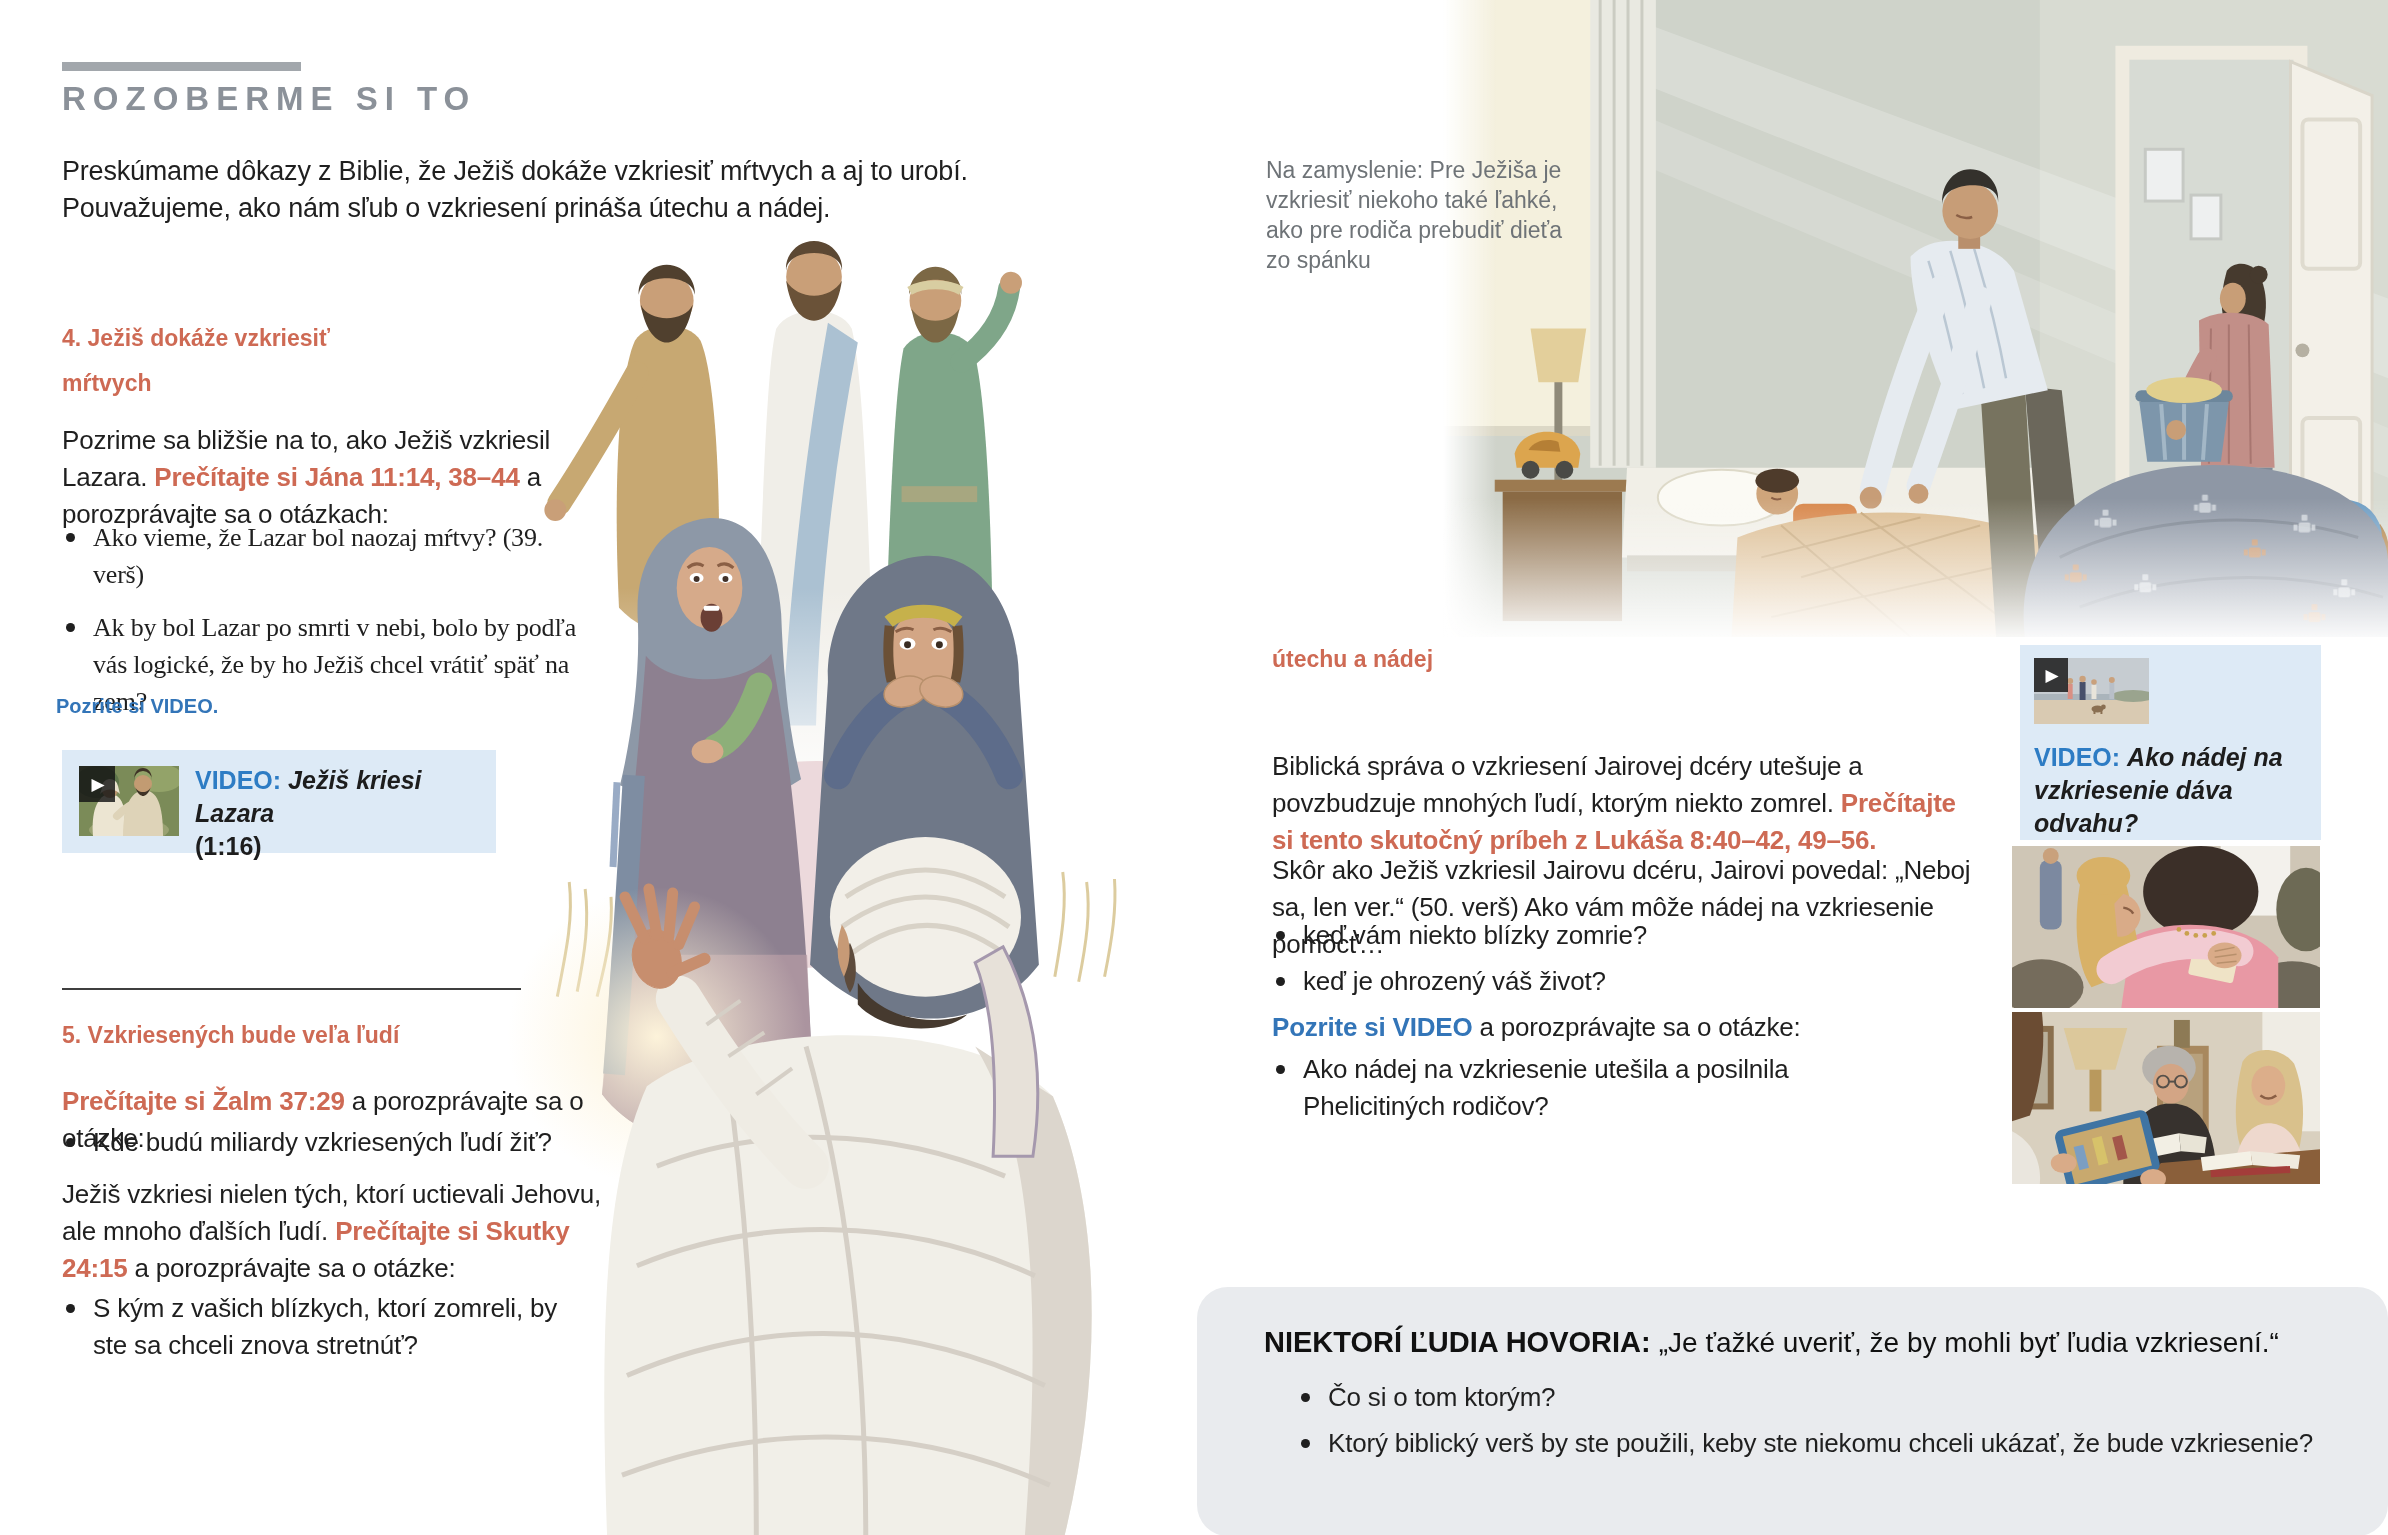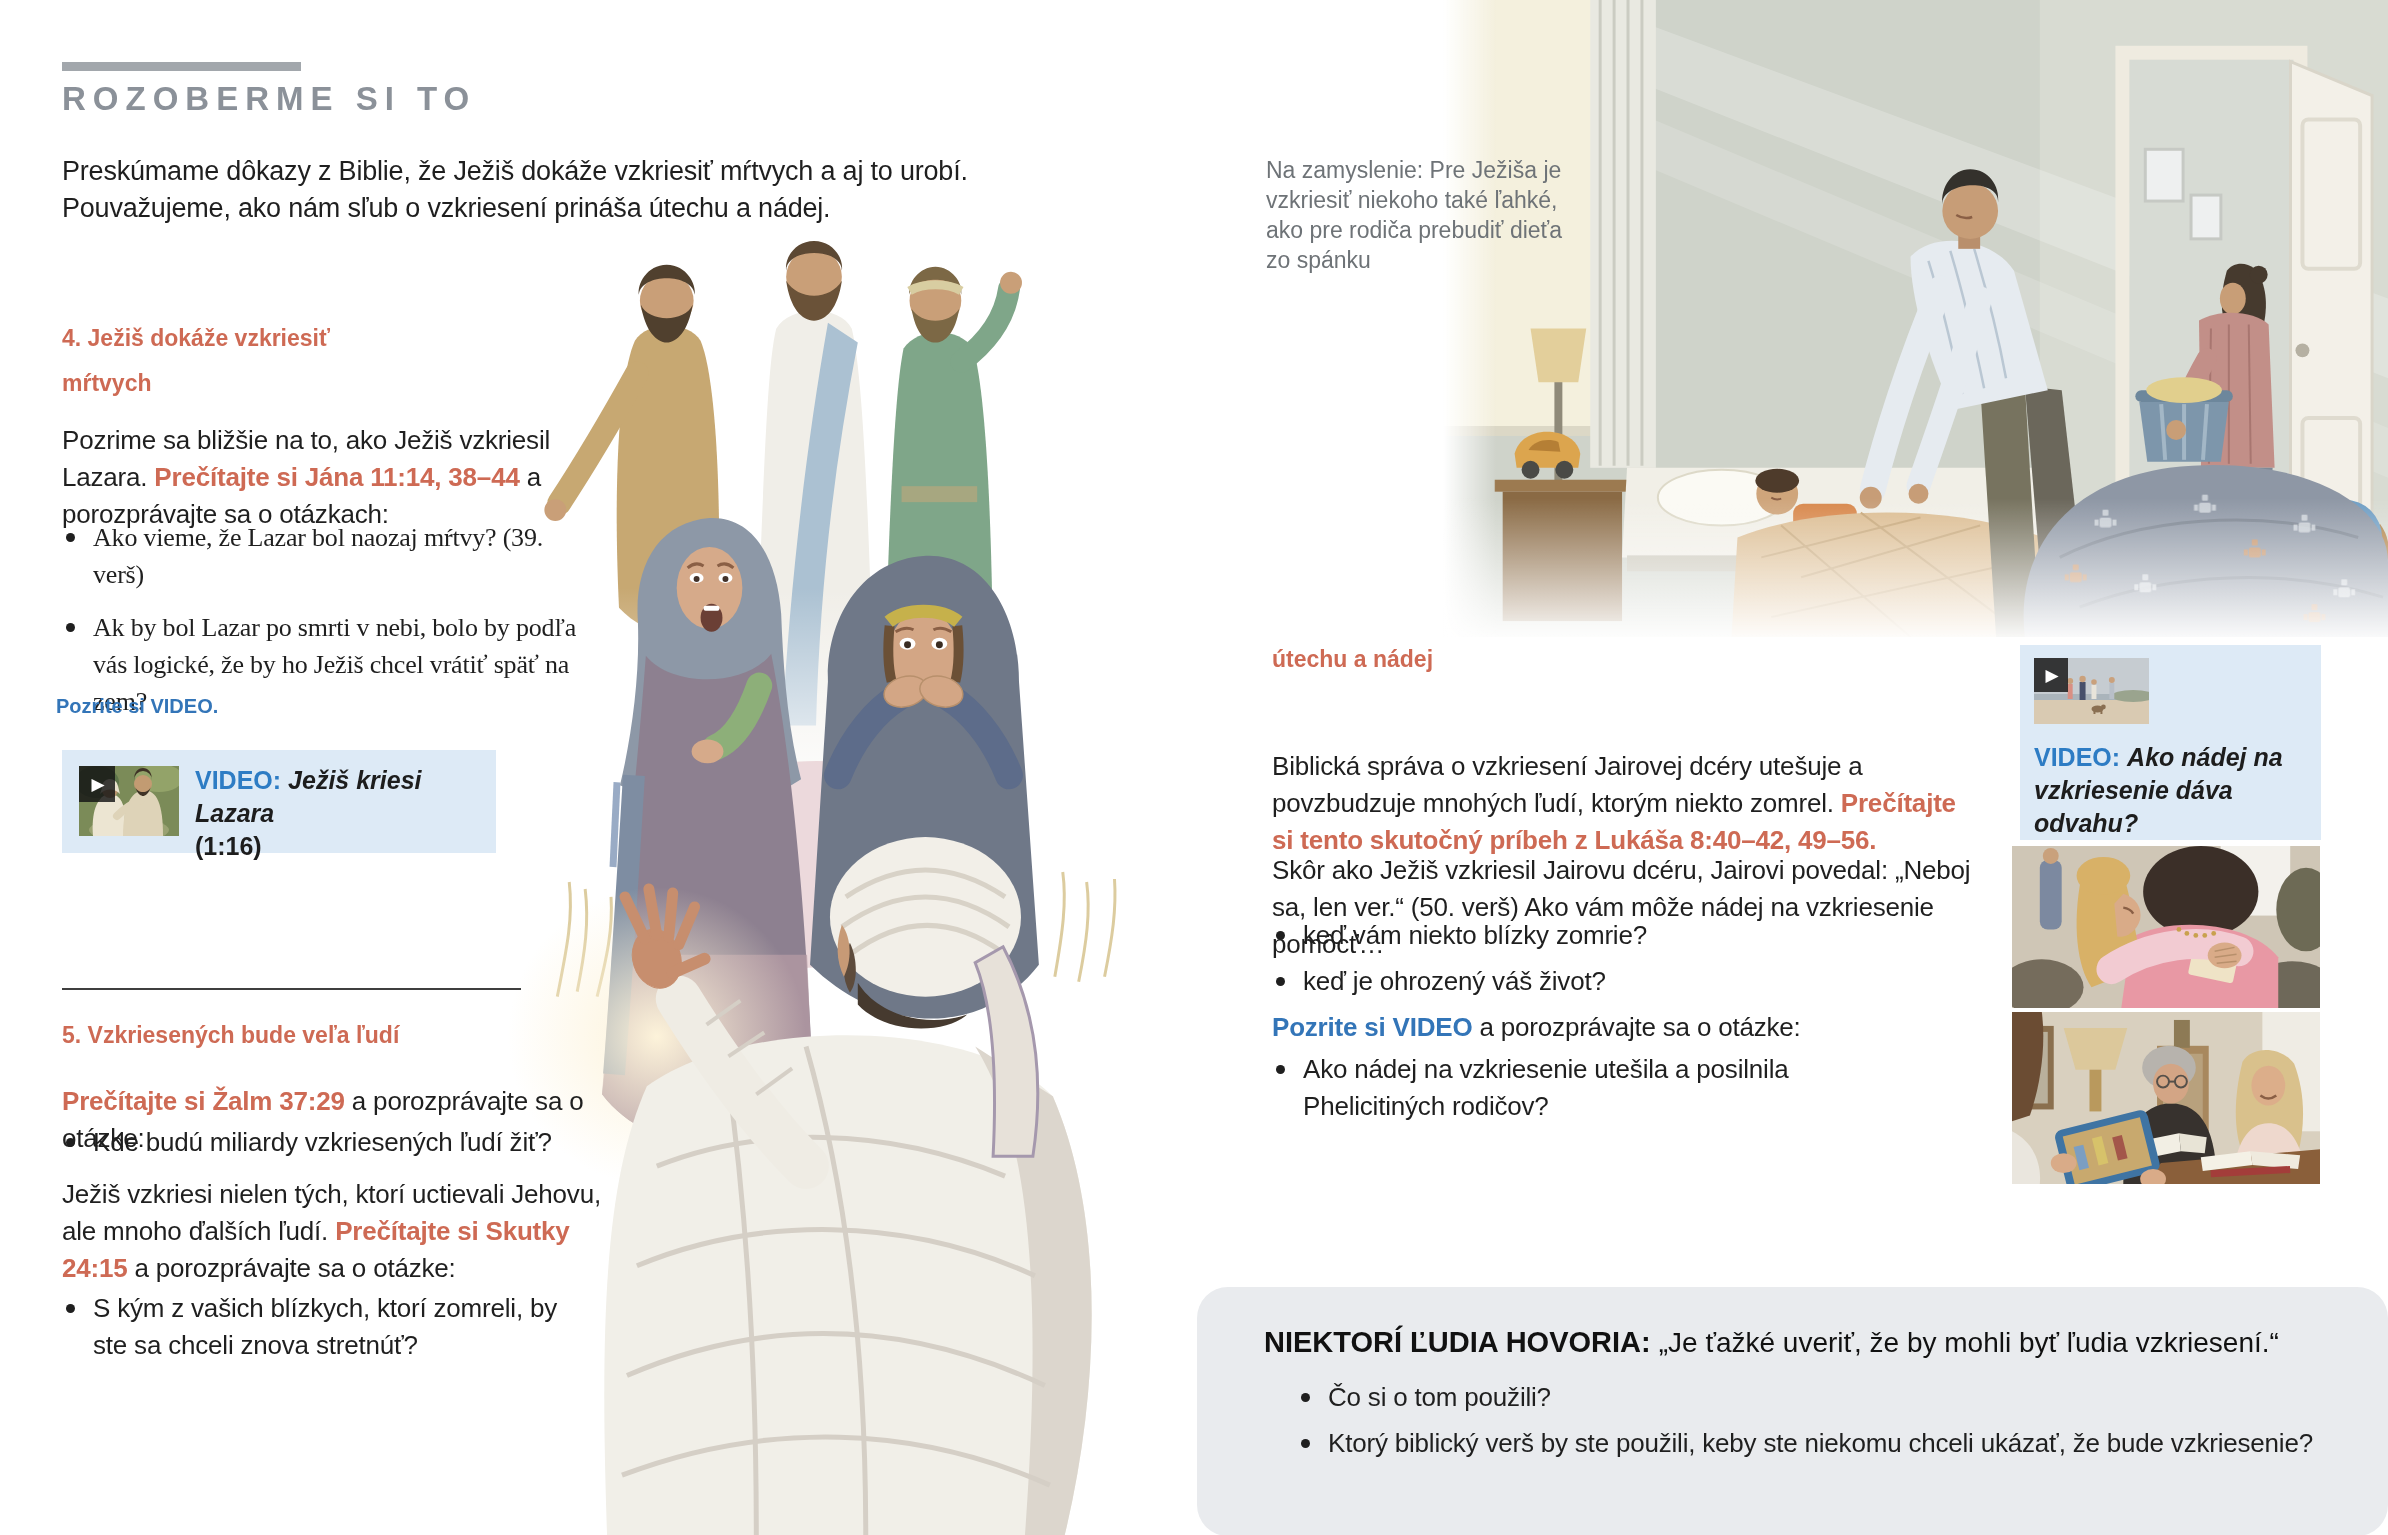--- a/index.html
+++ b/index.html
@@ -510,19 +510,19 @@
       <ellipse cx="142" cy="168" rx="13" ry="10" fill="#d9ab88"></ellipse>
     </svg>
   </div>
 
   <div class="abs graybox" style="left:1197px;top:1287px;width:1191px;height:249px;border-radius:31px;">
     <div class="abs gb-title" style="left:67px;top:36px;width:1095px;">
       <b>NIEKTORÍ ĽUDIA HOVORIA:</b>
       <span class="gb-quote">„Je ťažké uveriť, že by mohli byť ľudia vzkriesení.“</span>
     </div>
     <ul class="abs bullets tight body-text" style="left:100px;top:92px;width:1055px;">
-      <li>Čo si o tom použili?</li>
+      <li>Čo si o tom ktorým?</li>
       <li>Ktorý biblický verš by ste použili, keby ste niekomu chceli ukázať, že bude vzkriesenie?</li>
     </ul>
   </div>
 
 </div>
 
 
 </body></html>

